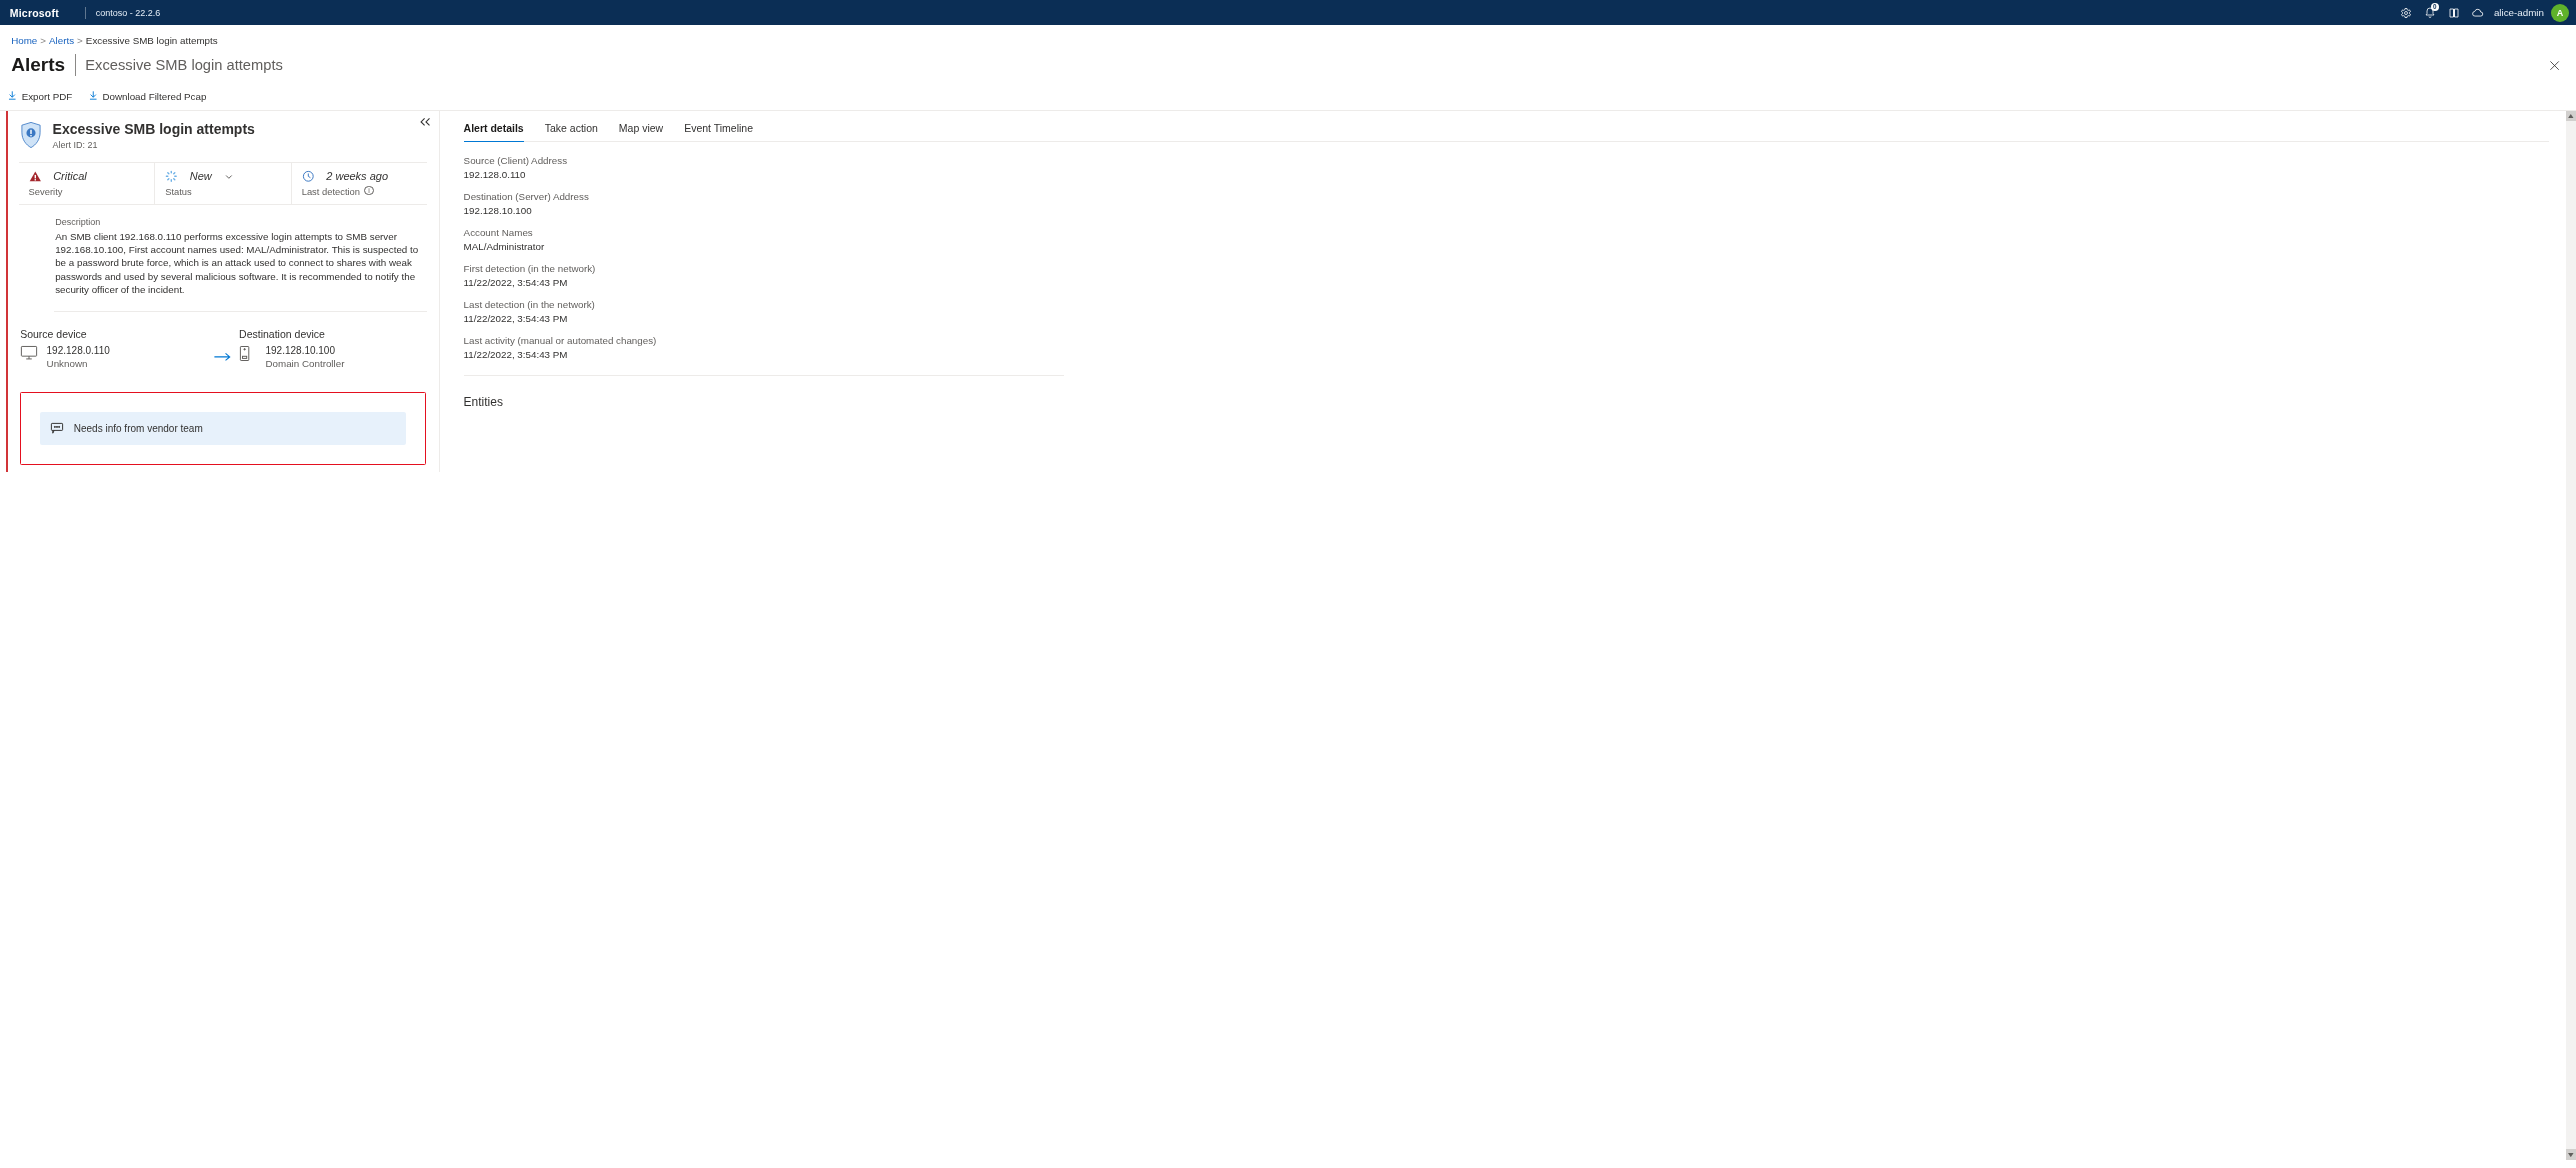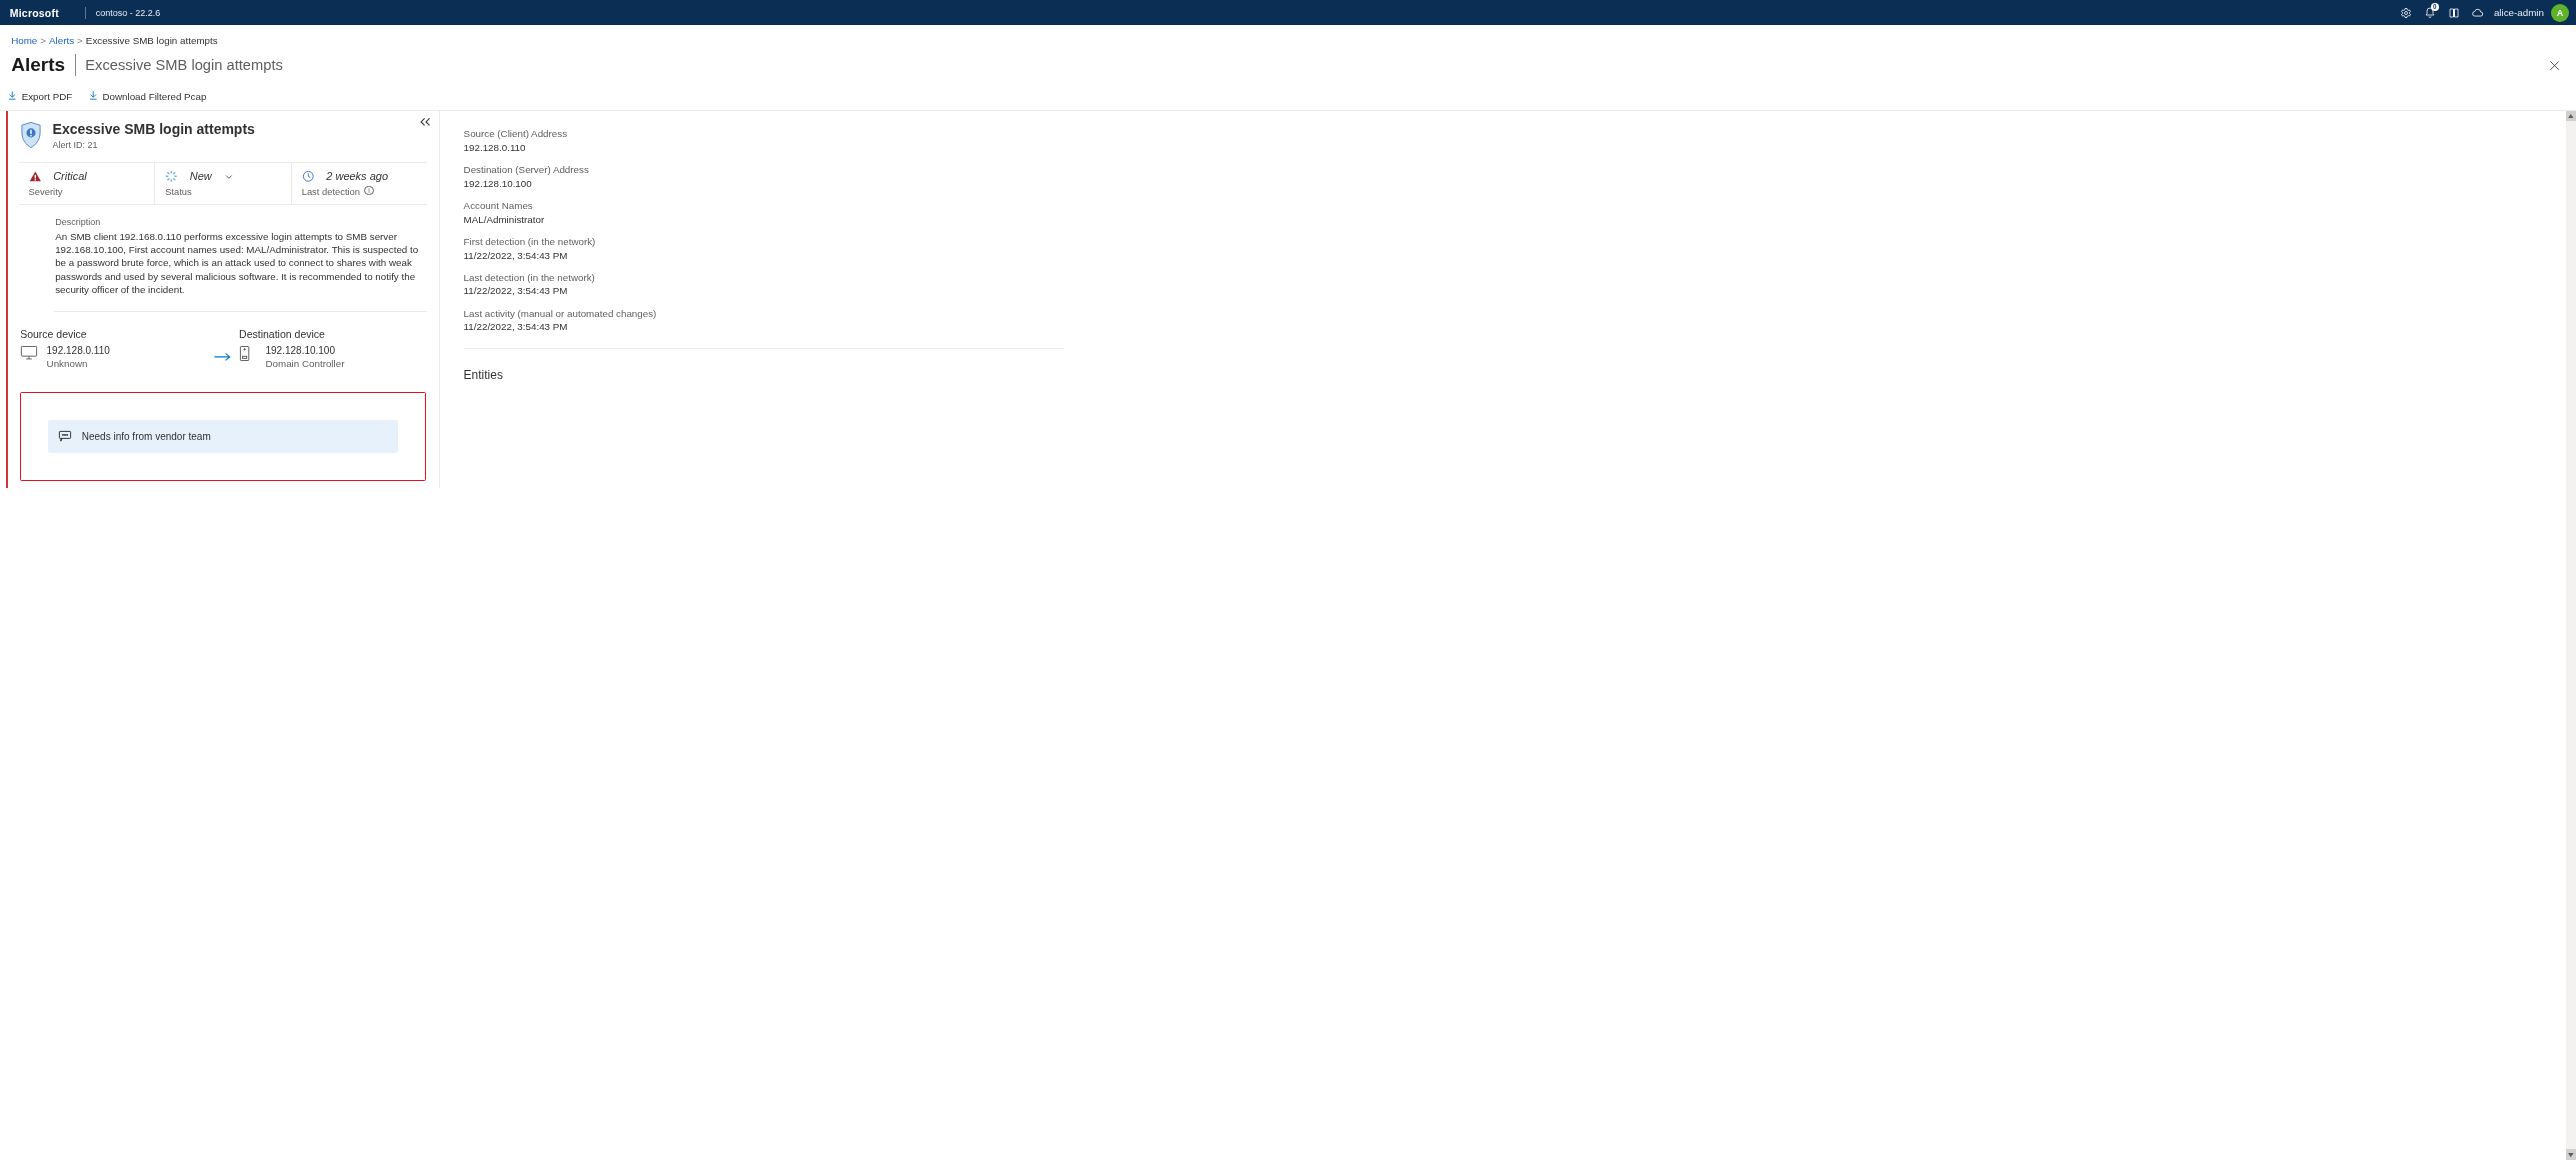--- a/index.html
+++ b/index.html
@@ -146,21 +146,21 @@
   .dev-block { flex:1; }
   .dev-block .lbl { font-size: 10.5px; color:#323130; margin-bottom:5.6px; font-weight: 400;}
   .dev-line { display:flex; align-items:flex-start; gap: 8.4px; }
   .dev-line .ip { font-size: 10px; color:#323130; }
   .dev-line .sub { font-size: 9.8px; color:#605e5c; margin-top:1.4px; }
   .dev-arrow { width: 32px; text-align:center; padding-top: 24px; color:#0078d4; }
   .dev-icon { width: 18px; height: 15.4px; flex:none; }
 
   .highlight-box {
     border: 0.7px solid #e40f1f; border-radius: 1.4px;
-    margin: 4.2px 1.4px 0 1.4px; padding: 27px;
+    margin: 4.2px 1.4px 0 1.4px; padding: 19px;
   }
   .comment-pill {
     background: #e7f1fb; border-radius: 2.1px;
     padding: 9.8px 9.8px; display:flex; align-items:center; gap:9.8px;
     color:#323130; font-size:10px;
   }
   .chat-icon { width:14px; height:12.6px; flex:none; }
 
   
   .right-col {
@@ -405,20 +405,26 @@
                 </svg>
               </span>
               <span>Needs info from vendor team</span>
             </div>
           </div>
 
         </div>
       </div>
 
       <div class="right-col">
+        <div class="tabs">
+          <div class="tab active">Alert details</div>
+          <div class="tab">Take action</div>
+          <div class="tab">Map view</div>
+          <div class="tab">Event Timeline</div>
+        </div>
 
         <div class="details-list">
           <div class="item">
               <div class="k">Source (Client) Address</div>
                              <div class="v">192.128.0.110</div>
             </div>
           <div class="item">
               <div class="k">Destination (Server) Address</div>
                              <div class="v">192.128.10.100</div>
             </div>

